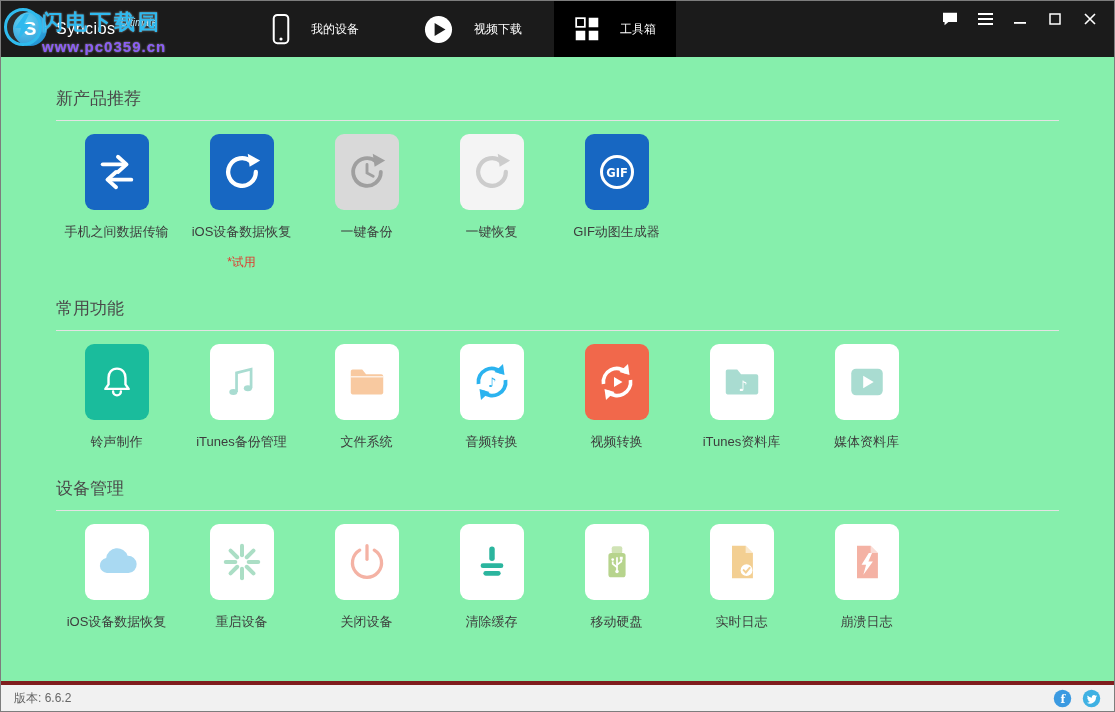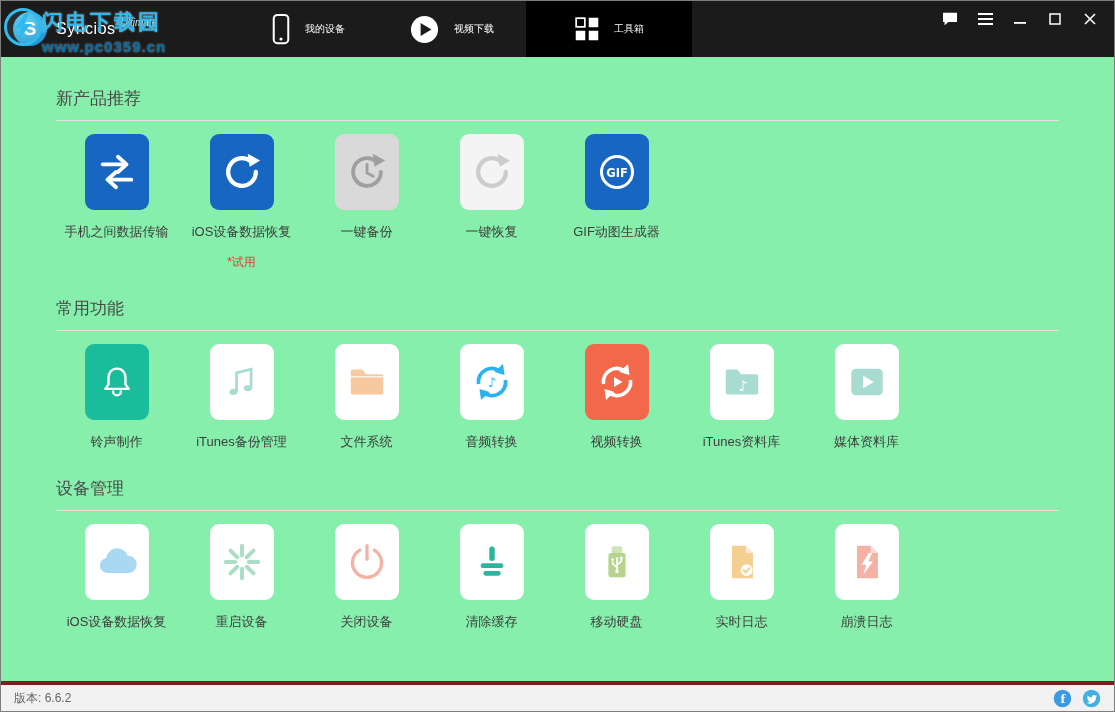--- a/index.html
+++ b/index.html
@@ -14,33 +14,33 @@
   
   .titlebar { height:56px; background:#1b1b1b; display:flex; align-items:stretch; color:#fff; flex:0 0 auto; position:relative; }
   .logo-area { display:flex; align-items:center; padding-left:12px; width:238px; flex:0 0 auto; }
   .logo-circle { width:34px; height:34px; border-radius:50%; flex:0 0 auto;
     background:radial-gradient(circle at 35% 30%, #55d2f5, #1480c8);
     display:flex; align-items:center; justify-content:center; font-weight:bold; font-size:19px; color:#fff; }
   .app-title { font-size:16px; margin-left:9px; letter-spacing:.5px; }
   .app-title-suffix { font-size:10px; color:#b8e9fa; margin-left:5px; font-style:italic; align-self:flex-start; margin-top:16px; }
 
   .nav-tabs { display:flex; align-items:stretch; }
-  .nav-tab { display:flex; align-items:center; gap:14px; padding:0 32px; font-size:10px; cursor:pointer; color:#fff; }
-  .nav-tab.active { background:#000; padding:0 48px; }
+  .nav-tab { display:flex; align-items:center; gap:20px; padding:0 32px; font-size:12px; cursor:pointer; color:#fff; }
+  .nav-tab.active { background:#000; padding:0 20px; }
   .nav-tab .tab-icon { display:flex; align-items:center; }
 
   .win-controls { margin-left:auto; display:flex; align-items:flex-start; gap:19px; padding:11px 16px 0 0; }
   .win-btn { display:flex; align-items:center; justify-content:center; width:16px; height:14px; cursor:pointer; }
 
   
   .watermark { position:absolute; left:3px; top:7px; z-index:60; display:flex; align-items:flex-start; pointer-events:none; }
   .wm-logo { width:38px; height:38px; border-radius:50%; border:3px solid #2fbbee; display:flex; align-items:center; justify-content:center; background:rgba(255,255,255,.08); }
   .wm-text { margin-left:0; }
   .wm-line1 { font-size:21px; font-weight:bold; color:#2fb9ee; letter-spacing:3px; text-shadow:0 0 2px rgba(255,255,255,.55); }
-  .wm-line2 { font-size:15px; font-weight:bold; color:#0369a1; letter-spacing:1px; margin-top:2px; text-shadow:0 0 2px rgba(255,255,255,.55); }
+  .wm-line2 { font-size:15px; font-weight:bold; color:#8b5cf6; letter-spacing:1px; margin-top:2px; text-shadow:0 0 2px rgba(255,255,255,.55); }
 
   
   .content { flex:1 1 auto; background:#86efac; padding:0 55px; overflow:hidden; }
   .section { margin-top:26px; }
   .section:first-child { margin-top:30px; }
   .section-title { font-size:17px; color:#4a4a4a; }
   .divider { height:1px; background:#e3e3e3; margin-top:10px; }
   .tile-row { display:flex; margin-top:13px; }
   .tile-item { width:121px; margin-right:4px; display:flex; flex-direction:column; align-items:center; cursor:pointer; }
   .tile { width:64px; height:76px; border-radius:9px; display:flex; align-items:center; justify-content:center; flex:0 0 auto; }

